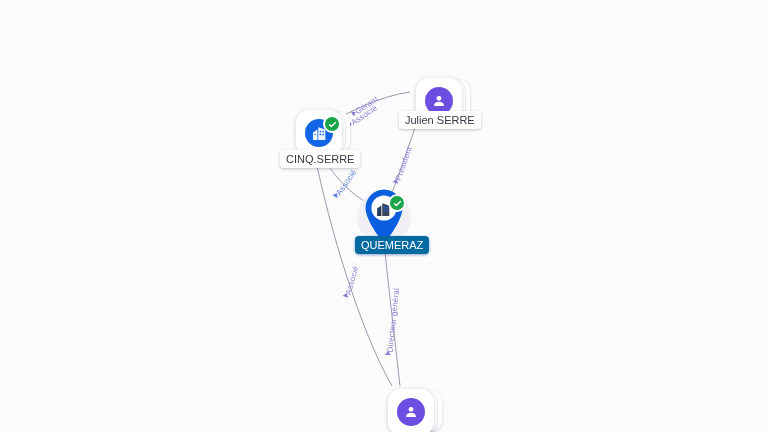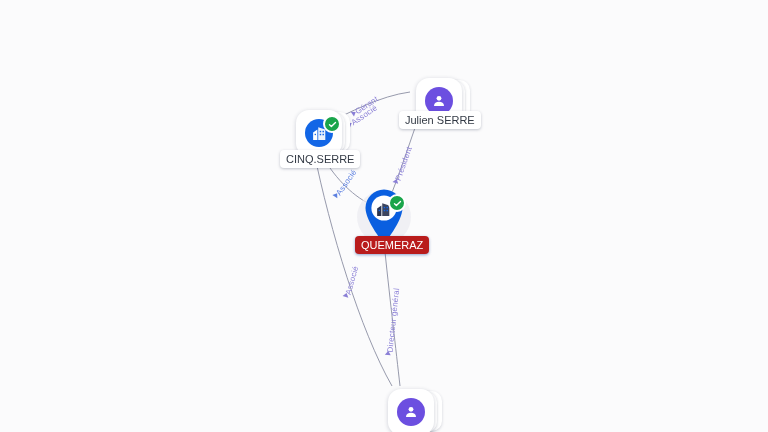--- a/index.html
+++ b/index.html
@@ -35,21 +35,21 @@
   .pin-wrap{position:absolute;width:54px;height:62px;}
   .pin-halo{position:absolute;left:0;top:2px;width:54px;height:54px;
      border-radius:50%;background:#ececf1;opacity:.75;}
   .pin-svg{position:absolute;left:5px;top:0;}
 
   
   .nlabel{position:absolute;white-space:nowrap;font-size:11px;
      line-height:14px;padding:2px 6px;border-radius:4px;}
   .nlabel-light{background:#fff;color:#333a45;
      box-shadow:0 1px 3px rgba(40,50,80,.28);}
-  .nlabel-primary{background:#b91c1c;color:#ffffff;
+  .nlabel-primary{background:#0369a1;color:#ffffff;
      box-shadow:0 1px 3px rgba(10,60,150,.45);}
 
   
   .elabel{position:absolute;white-space:nowrap;font-size:8px;
      letter-spacing:.2px;transform-origin:left center;}
   .elabel.purple{color:#8a7fd6;}
   .elabel.blue{color:#5b7fe0;}
 </style>
 </head>
 <body>

